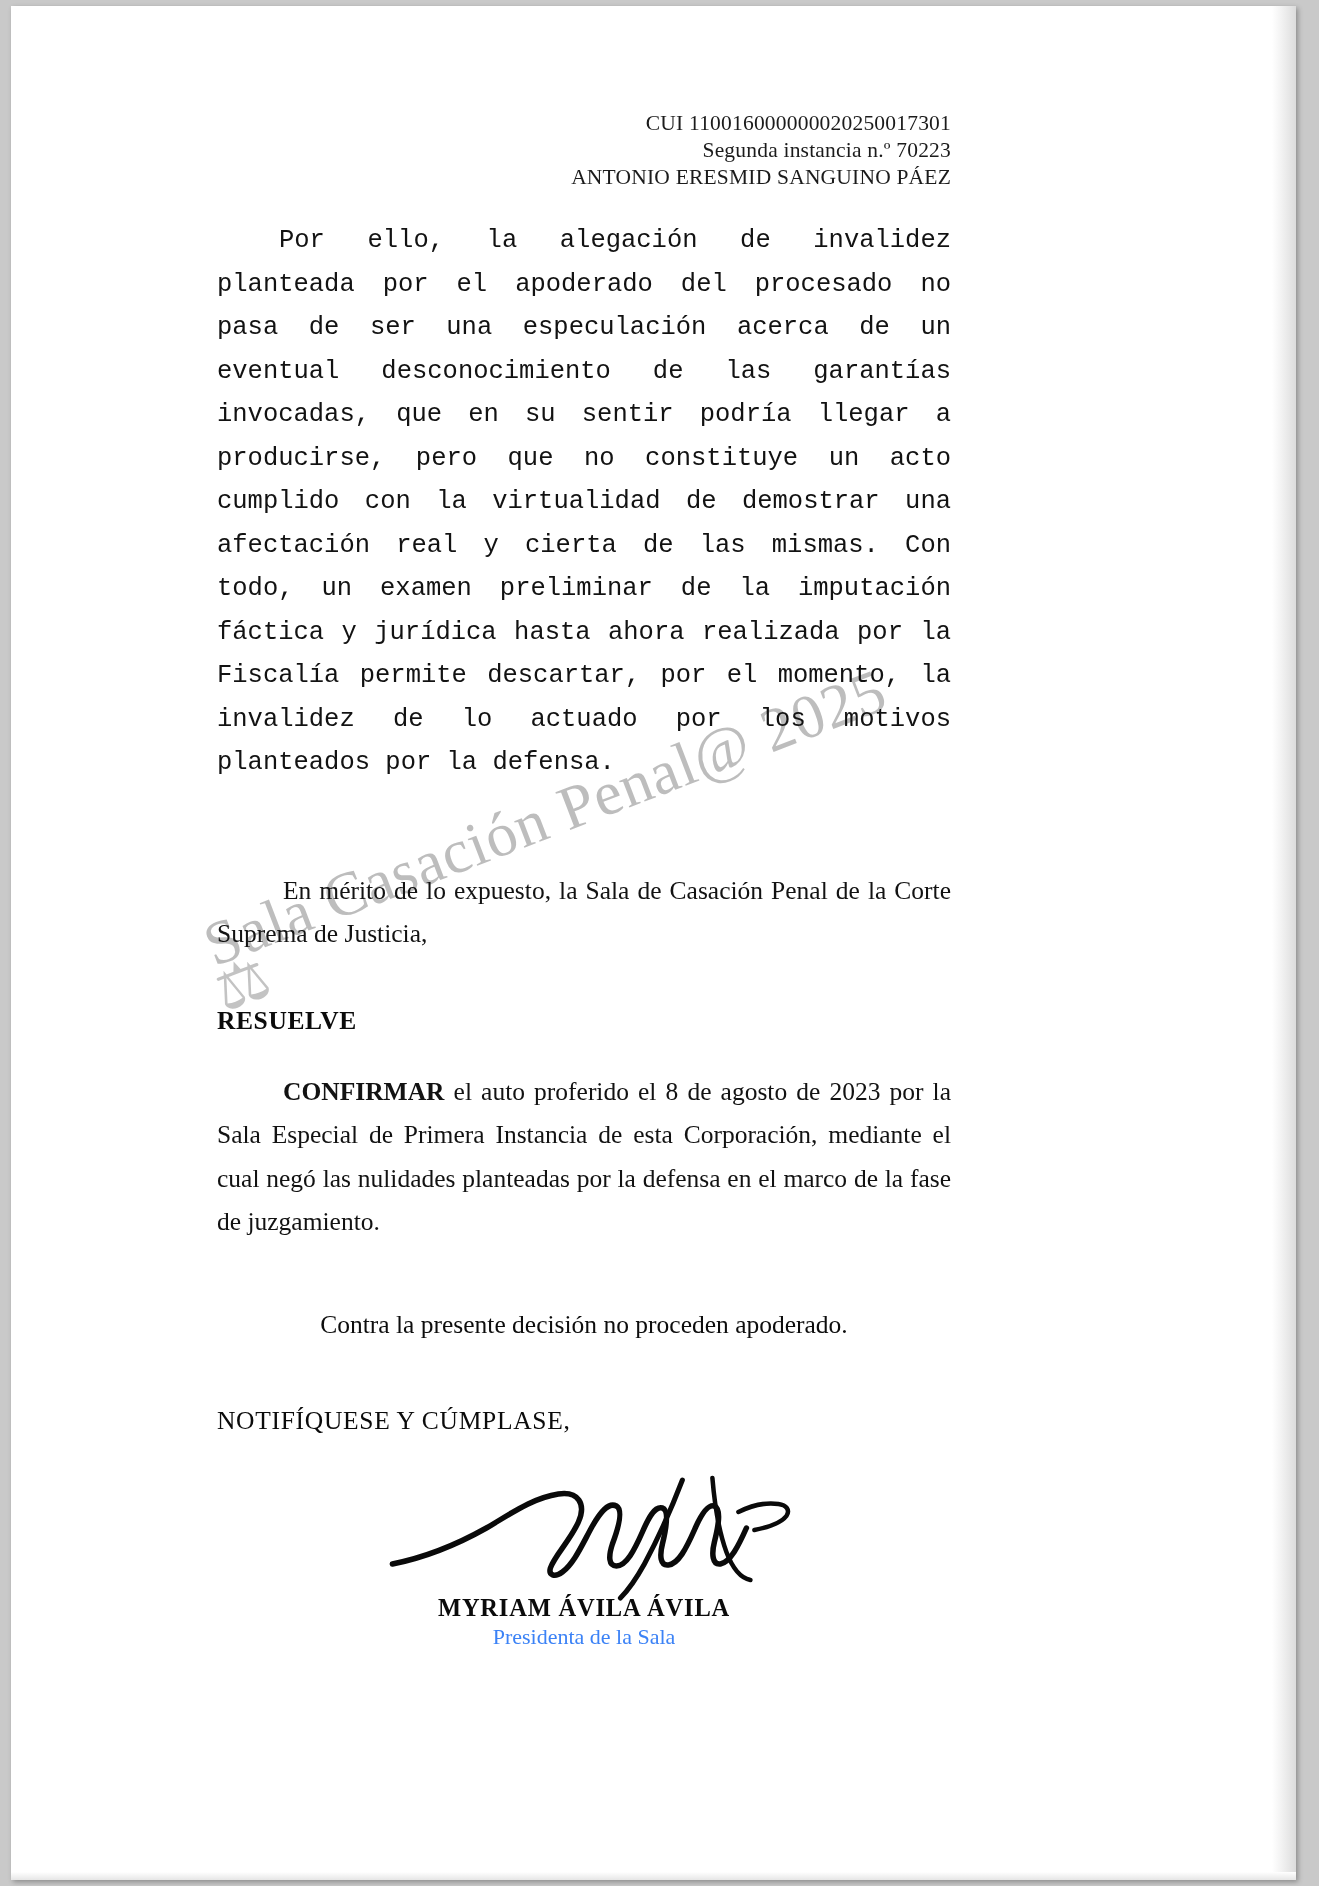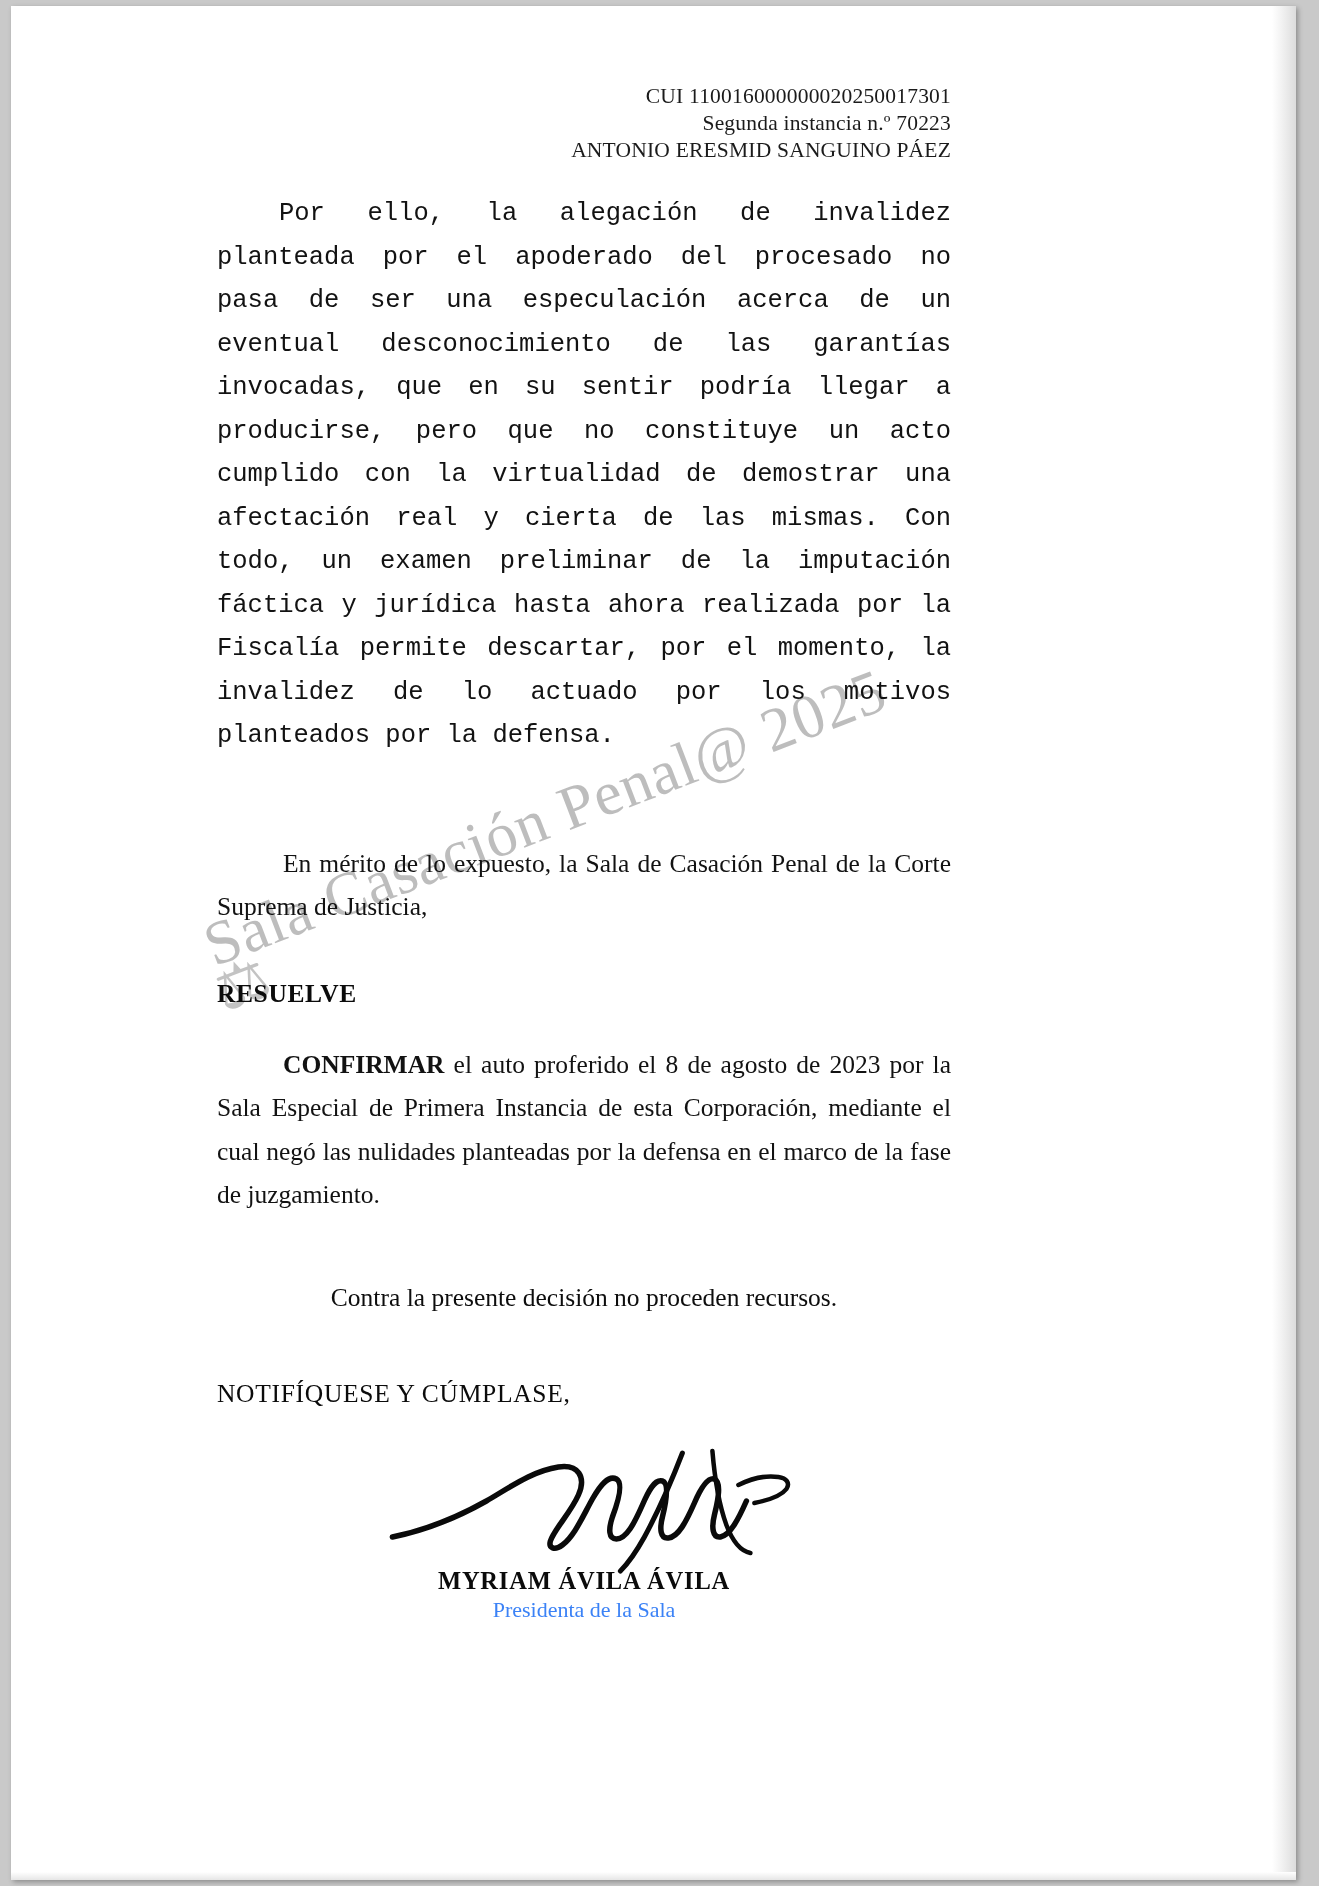--- a/index.html
+++ b/index.html
@@ -44,21 +44,21 @@
   
   #content {
     position: absolute;
     left: 206px;
     top: 0;
     width: 734px;
   }
 
   
   .doc-header {
-    padding-top: 77px;
+    padding-top: 104px;
     text-align: right;
     font-size: 21.5px;
     line-height: 27px;
     color: #1b1b1b;
     letter-spacing: .2px;
   }
   .doc-header div { white-space: nowrap; }
 
   
   .para {
@@ -204,21 +204,21 @@
     <div class="gap-lg"></div>
 
     <div class="heading-resuelve">RESUELVE</div>
 
     <div class="gap-md"></div>
 
     <p class="para indent-sm"><span class="bold">CONFIRMAR</span><span> el auto proferido el 8 de agosto de 2023 por la Sala Especial de Primera Instancia de esta Corporación, mediante el cual negó las nulidades planteadas por la defensa en el marco de la fase de juzgamiento.</span></p>
 
     <div class="gap-md"></div>
 
-    <p class="centered">Contra la presente decisión no proceden recursos.</p>
+    <p class="centered">Contra la presente decisión no proceden apoderado.</p>
 
     <div class="gap-md"></div>
 
     <div class="heading-notifiquese">NOTIFÍQUESE Y CÚMPLASE,</div>
 
     <div id="signature-block">
       <div id="signature-mark">
         <svg width="420" height="130" viewBox="0 0 420 130" fill="none" xmlns="http://www.w3.org/2000/svg" aria-hidden="true">
           <path d="M10 92 C 40 86, 72 74, 104 56 C 128 42, 150 26, 176 22
                    C 196 19, 204 32, 196 50 C 188 68, 172 84, 168 96

